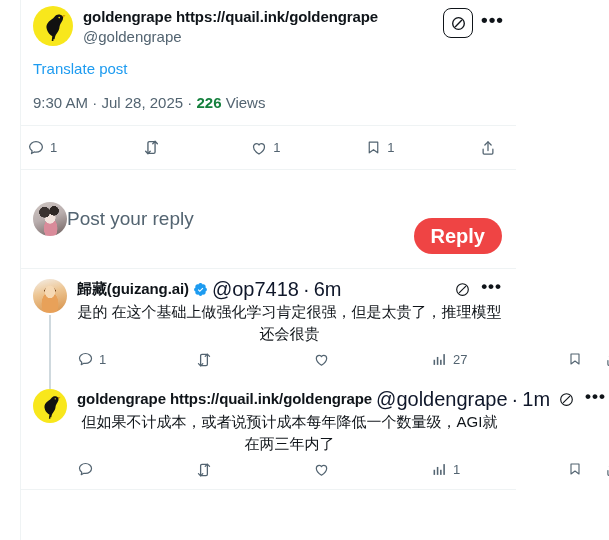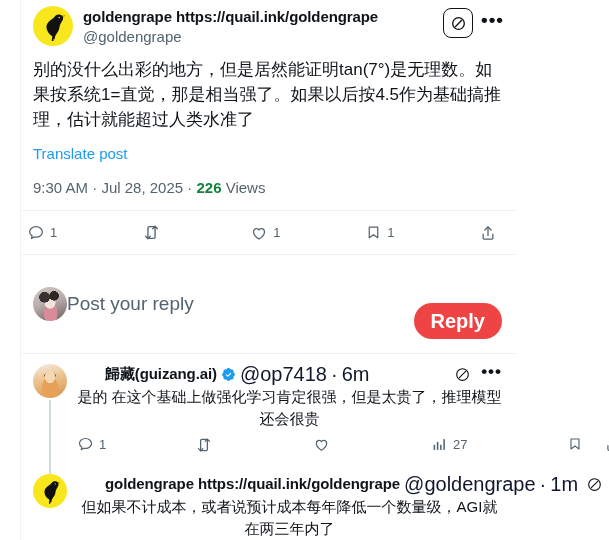--- a/index.html
+++ b/index.html
@@ -224,21 +224,20 @@
     align-items: center;
     gap: 4px;
     line-height: 20px;
     white-space: nowrap;
   }
   .rdn {
     font-size: 15px;
     font-weight: bold;
     color: #0f1419;
     letter-spacing: -0.1px;
-    margin-left: 28px;
   }
   .verified { color: #1d9bf0; display: inline-flex; align-items: center; }
   .rmeta { font-size: 20px; color: #0f172a; }
   .reply-head-sp { flex: 1 1 auto; }
   .reply-head-actions {
     display: flex;
     align-items: center;
     gap: 10px;
     color: #0f1419;
   }
@@ -289,21 +288,20 @@
           <div class="grok-box">
             <svg width="17" height="17" viewBox="0 0 24 24" fill="none" aria-hidden="true">
               <circle cx="12" cy="12" r="8.2" stroke="currentColor" stroke-width="1.9"></circle>
               <line x1="7.2" y1="16.8" x2="16.8" y2="7.2" stroke="currentColor" stroke-width="1.9"></line>
             </svg>
           </div>
           <div class="dots">•••</div>
         </div>
       </div>
 
-      <div class="post-body">别的没什么出彩的地方，但是居然能证明tan(7°)是无理数。如果按系统1=直觉，那是相当强了。如果以后按4.5作为基础搞推理，估计就能超过人类水准了</div>
 
       <a class="translate">Translate post</a>
 
       <div class="meta">
         <span>9:30 AM</span>
         <span>·</span>
         <span>Jul 28, 2025</span>
         <span>·</span>
         <b>226</b>
         <span>Views</span>

